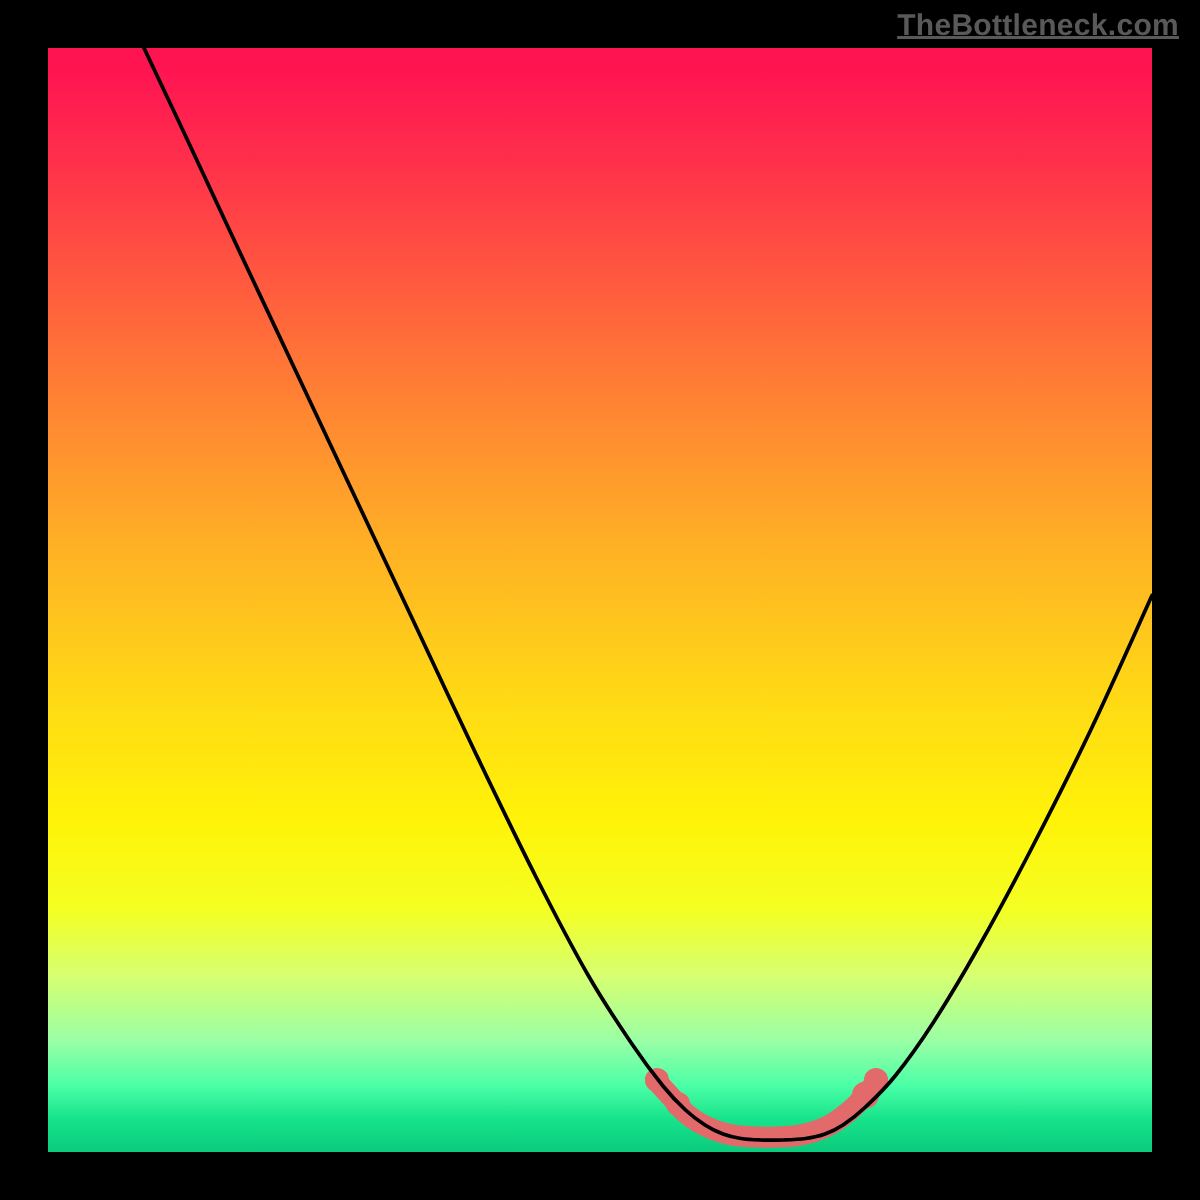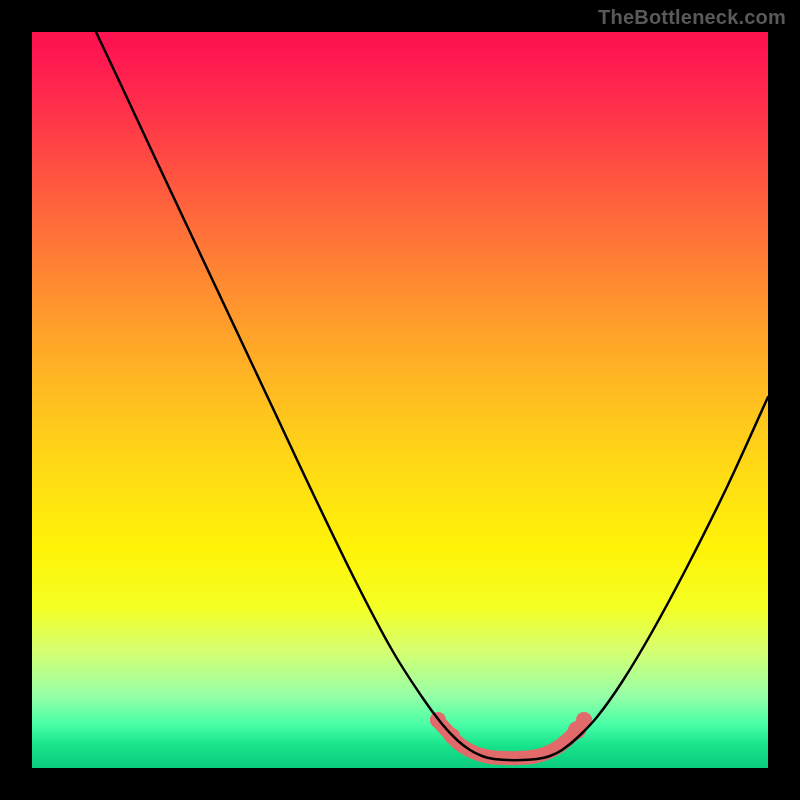--- a/index.html
+++ b/index.html
@@ -12,20 +12,21 @@
   }
   .watermark {
     position: absolute;
     top: 6px;
     right: 14px;
     font-family: Arial, Helvetica, sans-serif;
     font-size: 20px;
     font-weight: bold;
     color: #595959;
     letter-spacing: 0.2px;
+    text-decoration: underline;
   }
   .plot {
     position: absolute;
     left: 32px;
     top: 32px;
     width: 736px;
     height: 736px;
     overflow: hidden;
   }
   .gradient {

